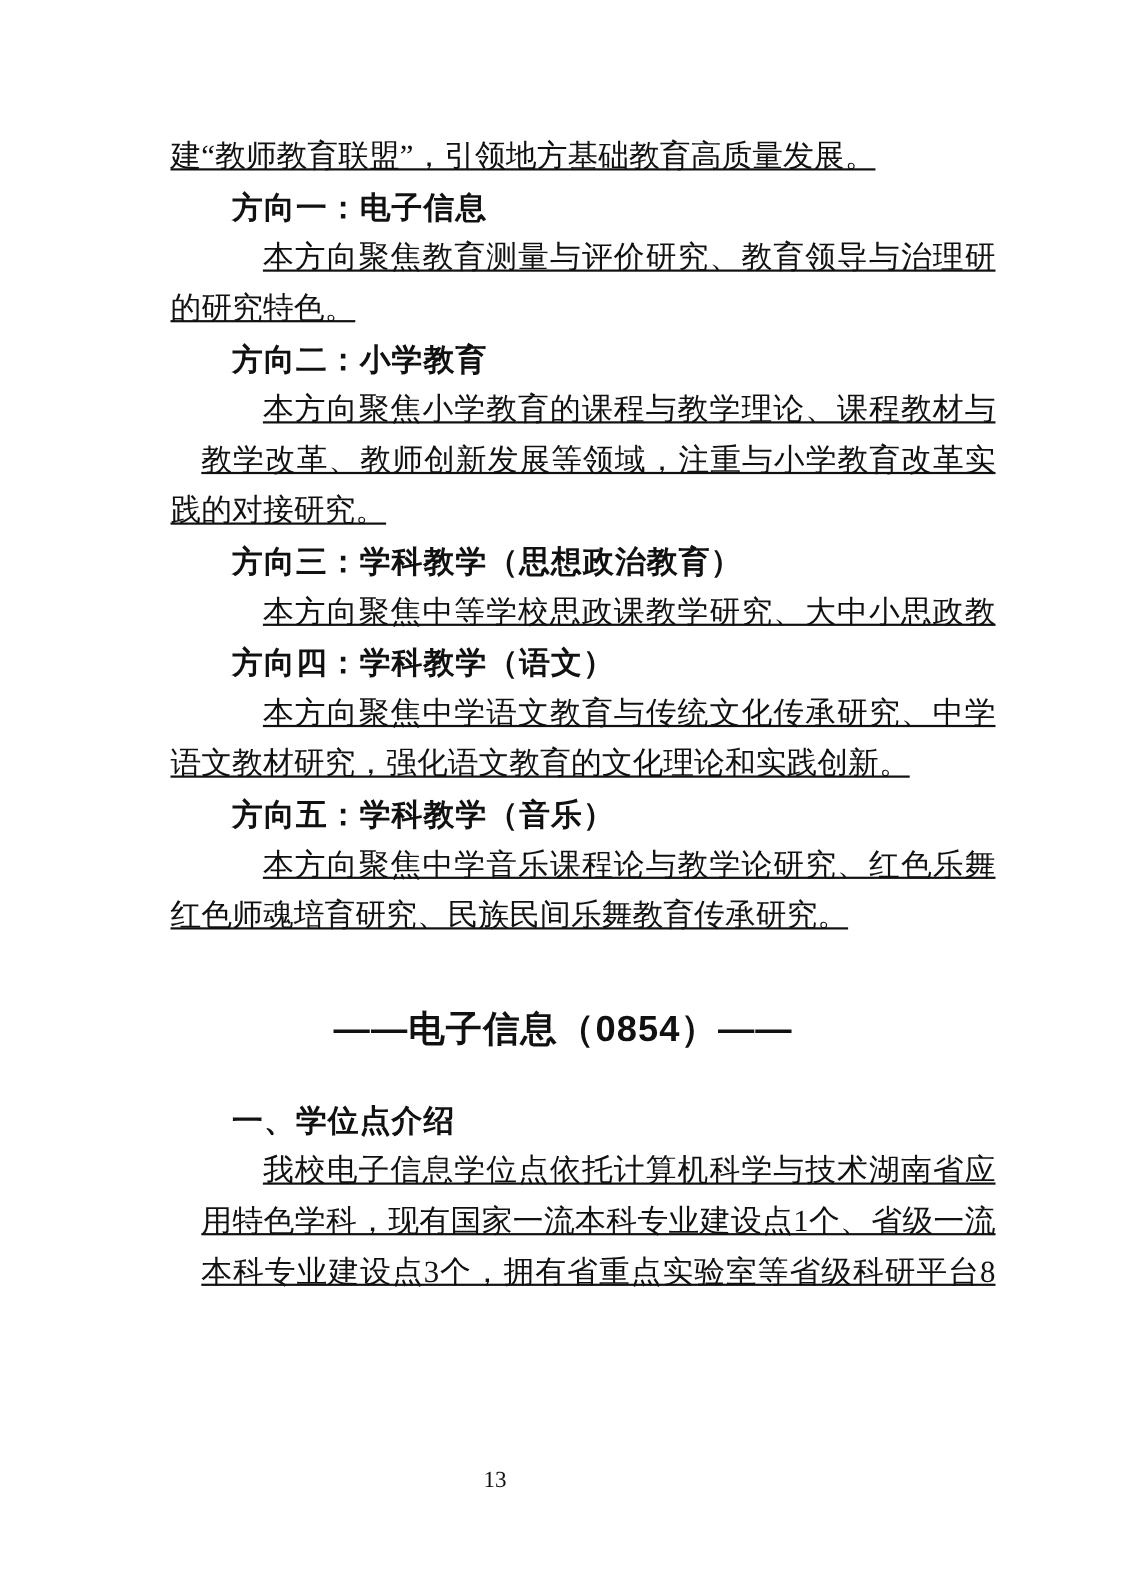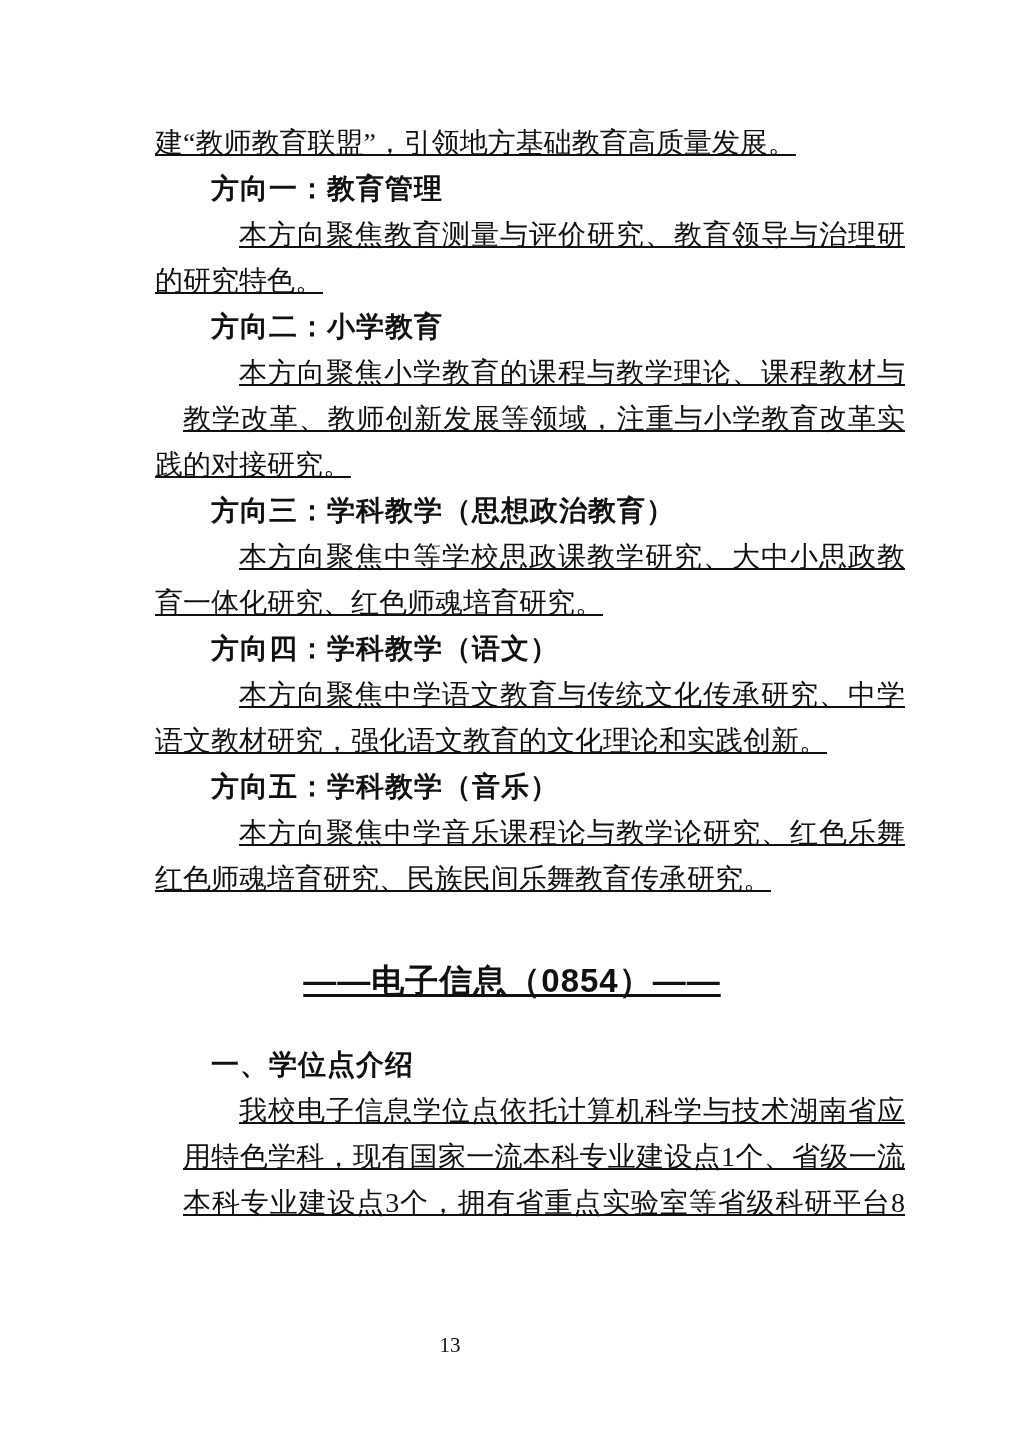--- a/index.html
+++ b/index.html
@@ -47,21 +47,20 @@
   }
   .section-title{
     font-family:"Liberation Sans","DejaVu Sans",sans-serif;
     font-weight:700;
     font-size:33px;
     line-height:54px;
     width:1024px;
     margin:52px 0 34px -155px;
     text-align:center;
     letter-spacing:1px;
-    text-decoration:underline;
   }
   .page-number{
     position:absolute;
     top:1330px;
     left:0;
     width:900px;
     text-align:center;
     font-size:21px;
     line-height:30px;
     font-family:"Liberation Serif","DejaVu Serif",serif;
@@ -69,35 +68,34 @@
 </style>
 </head>
 <body>
 
 <div class="page">
   <main class="content">
     <div id="blocks">
         <div class="paragraph">
           <div class="line">建“教师教育联盟”，引领地方基础教育高质量发展。</div>
         </div>
-        <div class="heading h3">方向一：教育管理</div>
+        <div class="heading h3">方向一：电子信息</div>
         <div class="paragraph">
           <div class="line jf ind">本方向聚焦教育测量与评价研究、教育领导与治理研</div>
           <div class="line">的研究特色。</div>
         </div>
         <div class="heading h3">方向二：小学教育</div>
         <div class="paragraph">
           <div class="line jf ind">本方向聚焦小学教育的课程与教学理论、课程教材与</div>
           <div class="line jf">教学改革、教师创新发展等领域，注重与小学教育改革实</div>
           <div class="line">践的对接研究。</div>
         </div>
         <div class="heading h3">方向三：学科教学（思想政治教育）</div>
         <div class="paragraph">
           <div class="line jf ind">本方向聚焦中等学校思政课教学研究、大中小思政教</div>
-          <div class="line">育一体化研究、红色师魂培育研究。</div>
         </div>
         <div class="heading h3">方向四：学科教学（语文）</div>
         <div class="paragraph">
           <div class="line jf ind">本方向聚焦中学语文教育与传统文化传承研究、中学</div>
           <div class="line">语文教材研究，强化语文教育的文化理论和实践创新。</div>
         </div>
         <div class="heading h3">方向五：学科教学（音乐）</div>
         <div class="paragraph">
           <div class="line jf ind">本方向聚焦中学音乐课程论与教学论研究、红色乐舞</div>
           <div class="line">红色师魂培育研究、民族民间乐舞教育传承研究。</div>

